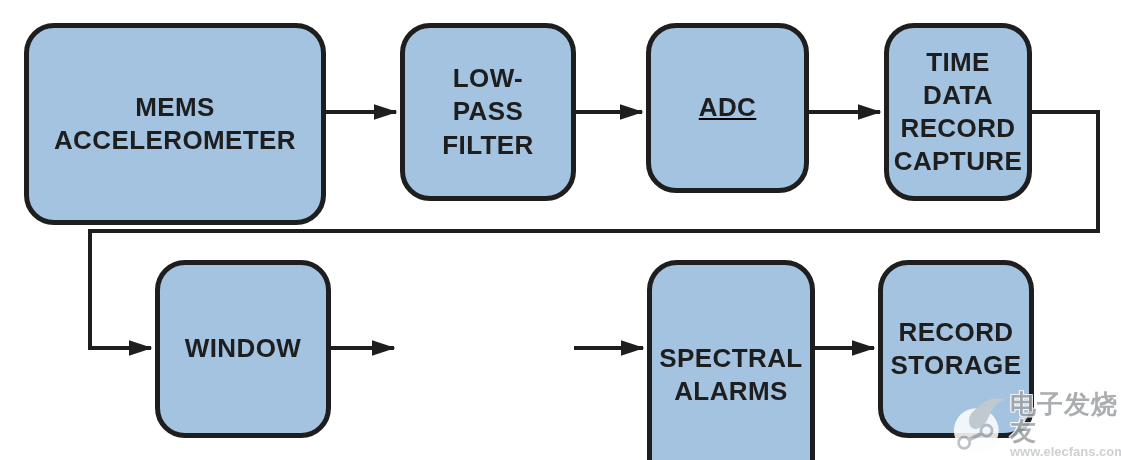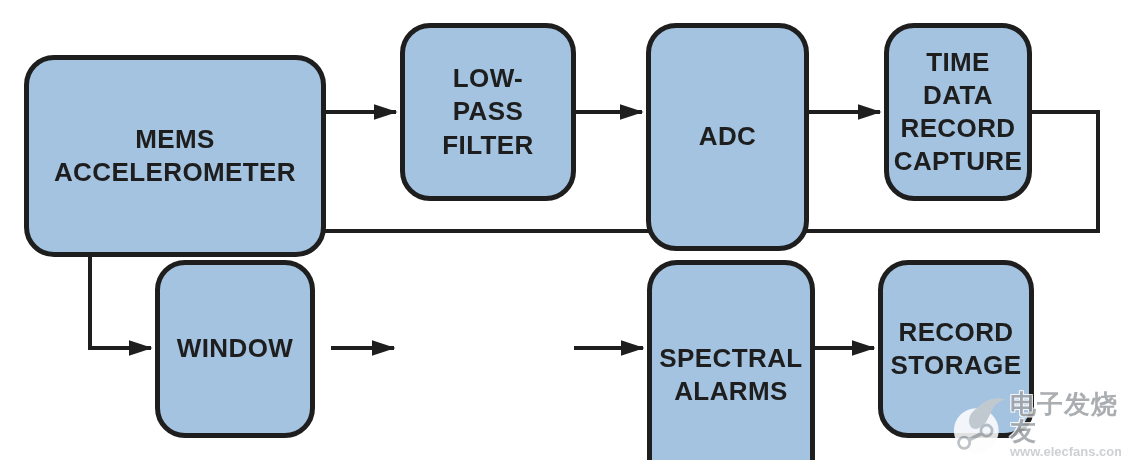--- a/index.html
+++ b/index.html
@@ -20,25 +20,25 @@
     display:flex;align-items:center;justify-content:center;
     text-align:center;
   }
   .lbl{
     white-space:pre-line;
     font-weight:bold;font-size:26px;line-height:1.27;
     letter-spacing:0.4px;
     color:#1e1e1e;
   }
   
-  .b1{left:24px; top:23px; width:302px;height:202px;margin-top:32px;}
+  .b1{left:24px; top:23px; width:302px;height:202px;}
   .b2{left:400px;top:23px; width:176px;height:178px;text-align:center;}
-  .b3{left:646px;top:23px; width:163px;height:228px;}
+  .b3{left:646px;top:23px; width:163px;height:170px;text-decoration:underline;}
   .b4{left:884px;top:23px; width:148px;height:178px;align-items:center;}
-  .b5{left:155px;top:260px;width:160px;height:178px;}
+  .b5{left:155px;top:260px;width:176px;height:178px;}
   .b6{left:398px;top:260px;width:176px;height:178px;}
   .b7{left:647px;top:260px;width:168px;height:230px;}
   .b8{left:878px;top:260px;width:156px;height:178px;}
   
   .wm{
     position:absolute;left:952px;top:392px;width:169px;height:66px;
     display:flex;align-items:center;
     opacity:0.88;
     pointer-events:none;
   }

